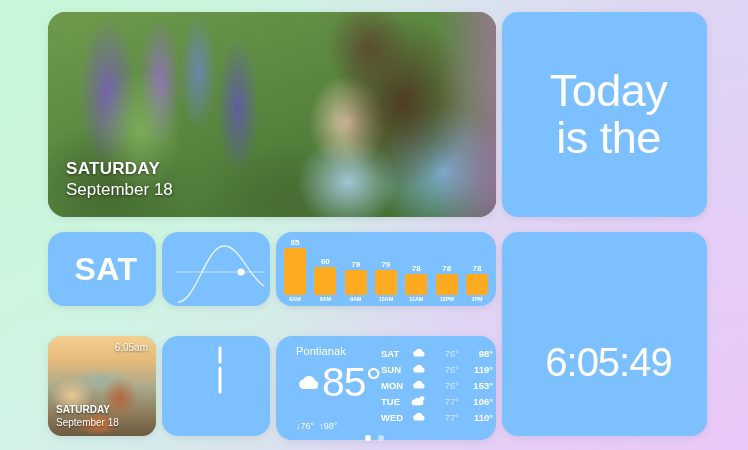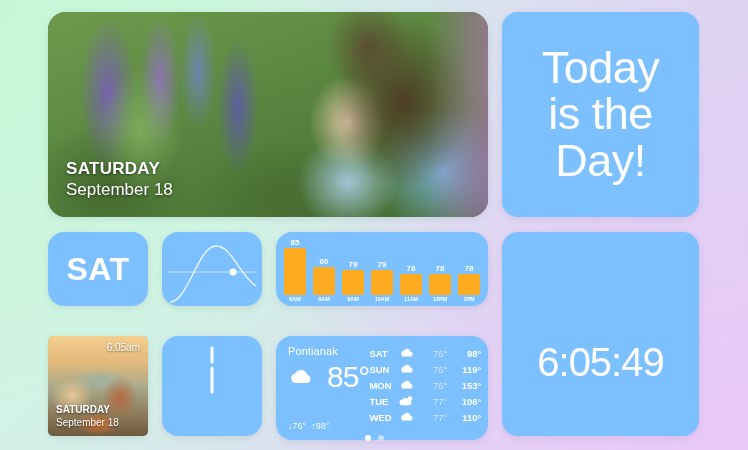--- a/index.html
+++ b/index.html
@@ -23,20 +23,21 @@
     overflow: hidden;
   }
 
   .widget {
     position: absolute;
     background: #7cc0ff;
     border-radius: 16px;
     box-shadow: 0 2px 6px rgba(60,60,90,0.10);
     overflow: hidden;
     color: #ffffff;
+    padding-left: 8px;
   }
 
   
   #photo-big {
     left: 48px; top: 12px; width: 440px; height: 205px;
     border-radius: 18px;
     background: #4a6b3a;
   }
   .photo-scene {
     position: absolute; inset: 0;
@@ -101,21 +102,21 @@
     width: 22px; display: flex; flex-direction: column;
     align-items: center; justify-content: flex-end; height: 100%;
   }
   .bar-val { font-size: 8px; font-weight: bold; margin-bottom: 1px; line-height: 1; }
   .bar-rect { width: 22px; background: #ffab22; border-radius: 2px; }
   .bar-lbl { font-size: 5.5px; font-weight: bold; margin-top: 2px; line-height: 1; letter-spacing: -.1px; }
 
   
   #photo-small {
     left: 48px; top: 336px; width: 100px; height: 100px;
-    border-radius: 5px;
+    border-radius: 14px;
   }
   .photo-small-scene {
     position: absolute; inset: 0;
     background:
       radial-gradient(ellipse 30px 26px at 24px 60px, rgba(236,200,150,.95), rgba(236,200,150,0) 70%),
       radial-gradient(ellipse 26px 30px at 72px 62px, rgba(180,100,60,.95), rgba(180,100,60,0) 70%),
       radial-gradient(ellipse 30px 16px at 50px 88px, rgba(225,110,45,.9), rgba(225,110,45,0) 70%),
       radial-gradient(ellipse 45px 16px at 52px 44px, rgba(150,180,170,.8), rgba(150,180,170,0) 72%),
       linear-gradient(180deg, #f4cf8e 0%, #e3b97c 26%, #a8a98a 52%, #8f7f5e 76%, #6e5a3e 100%);
   }
@@ -133,21 +134,21 @@
   #line-widget { left: 162px; top: 336px; width: 100px; height: 100px; }
 
   
   #weather-widget {
     left: 276px; top: 336px; width: 212px; height: 104px;
     display: flex;
   }
   .w-left { width: 96px; padding: 9px 0 0 12px; position: relative; }
   .w-city { font-size: 11px; font-weight: 500; letter-spacing: .1px; }
   .w-now { display: flex; align-items: center; margin-top: 5px; }
-  .w-temp { font-size: 30px; font-weight: normal; line-height: 1; letter-spacing: -1px; margin-left: 13px; }
+  .w-temp { font-size: 41px; font-weight: normal; line-height: 1; letter-spacing: -1px; }
   .w-range {
     position: absolute; left: 12px; bottom: 9px;
     font-size: 9px; font-weight: 500; opacity: .92; margin-top: 12px;
   }
   .w-right { flex: 1; padding: 9px 10px 0 0; }
   .w-row {
     display: flex; align-items: center; height: 16px; font-size: 9.5px; font-weight: bold;
   }
   .w-row .d { width: 30px; }
   .w-row .ic { width: 22px; display: flex; align-items: center; }
@@ -184,21 +185,20 @@
     <div class="photo-caption">
       <div class="day">SATURDAY</div>
       <div class="date">September 18</div>
     </div>
   </div>
 
   <div class="widget" id="quote-big">
     <div class="txt">
       <div>Today</div>
       <div>is the</div>
-      <div>Day!</div>
     </div>
   </div>
 
   <div class="widget" id="sat-widget">
     <div class="txt">SAT</div>
   </div>
 
   <div class="widget" id="sun-widget">
     <svg width="100" height="74" viewBox="0 0 100 74">
       <line x1="6" y1="40" x2="94" y2="40" stroke="#ffffff" stroke-opacity="0.55" stroke-width="1"></line>

